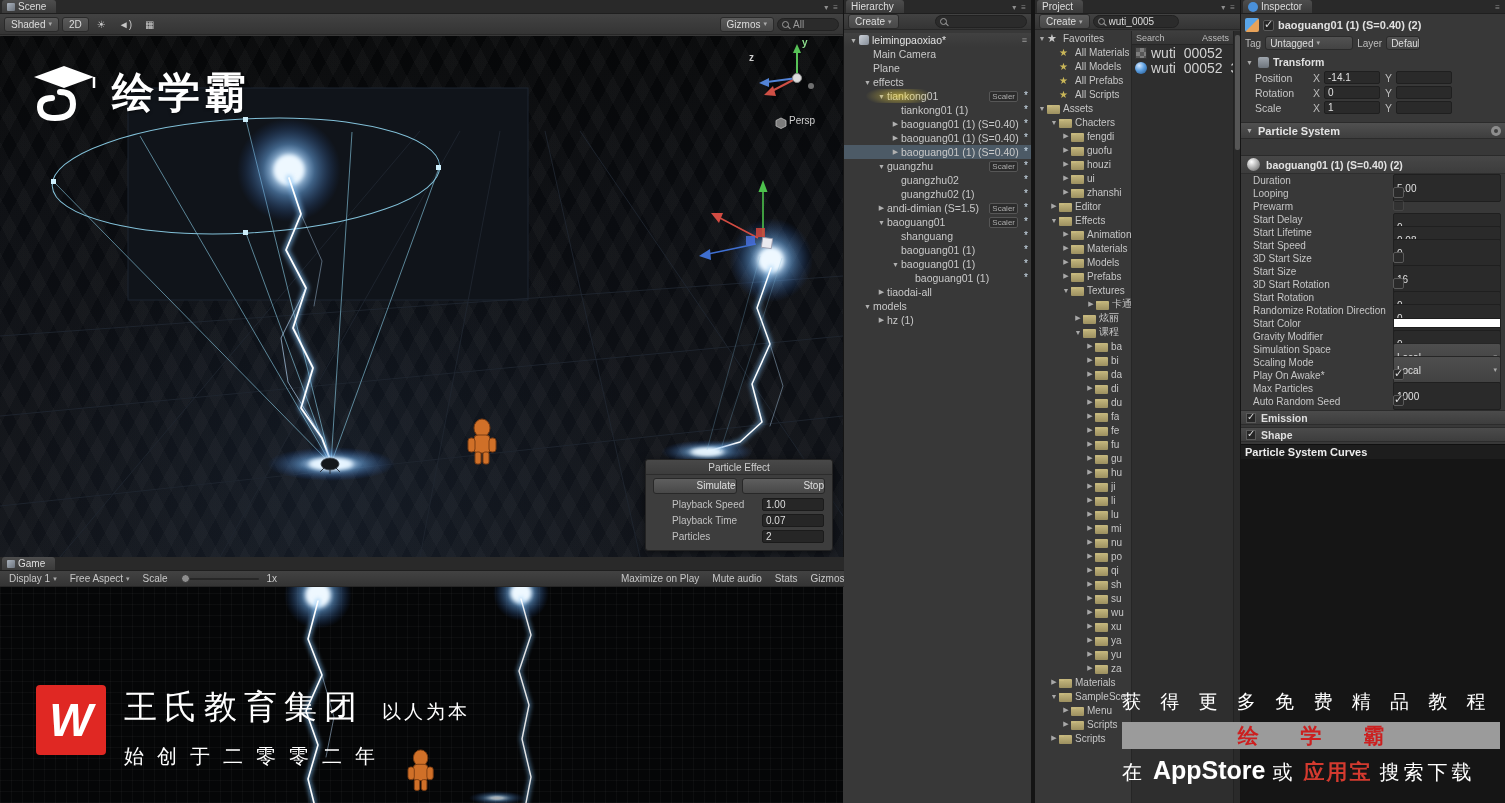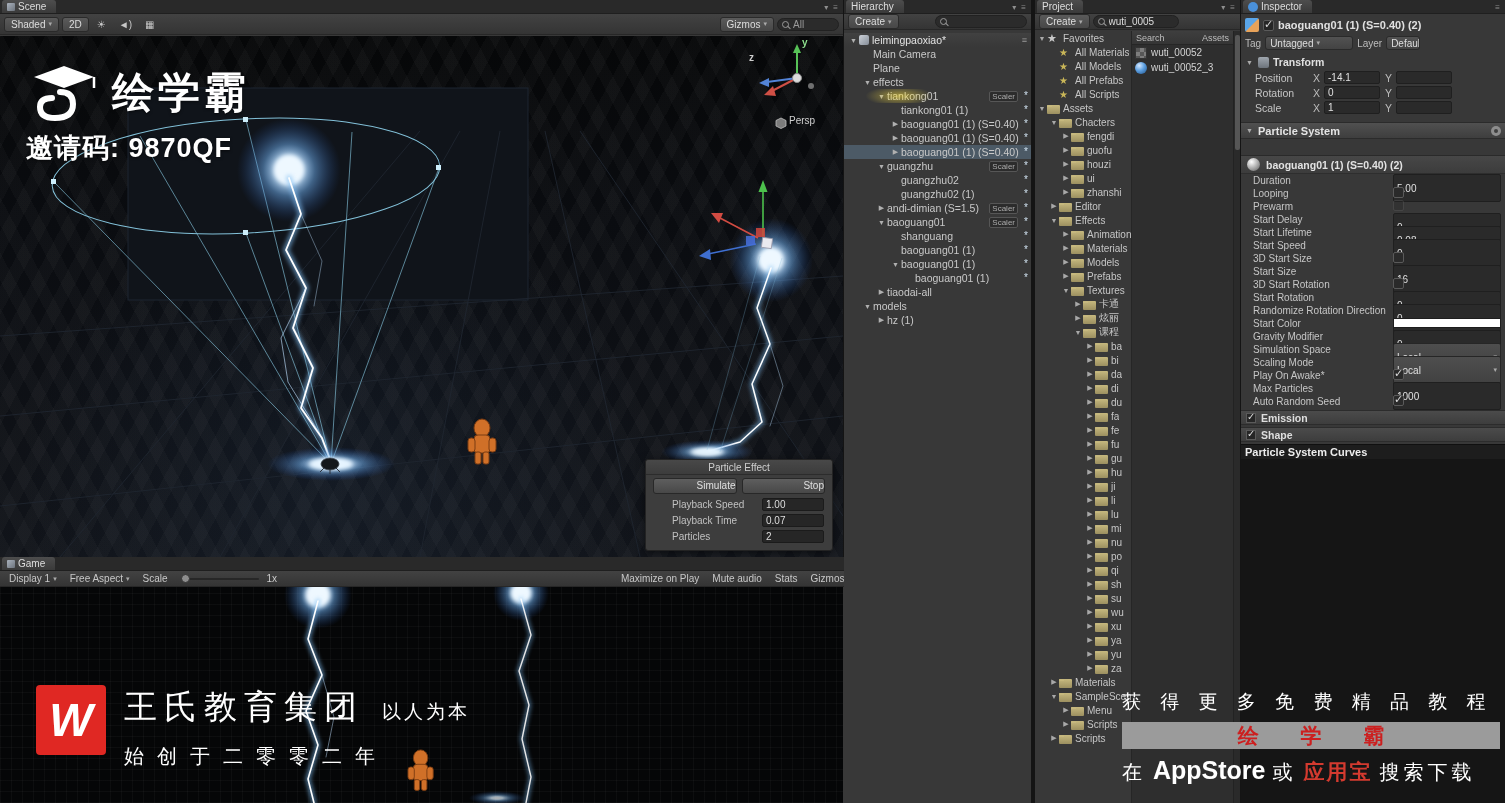--- a/index.html
+++ b/index.html
@@ -90,21 +90,21 @@
 .p-arrow{width:10px;flex:none;font-size:7px;color:#a8a8a8;text-align:center;}
 .p-label{overflow:hidden;}
 .ic{width:13px;height:11px;margin-right:3px;flex:none;position:relative;}
 .ic-folder{background:linear-gradient(#c6b87e,#9c9060);border-radius:1px;height:9px;margin-top:2px;}
 .ic-folder::before{content:"";position:absolute;top:0px;left:0;width:5px;height:2px;background:#c6b87e;border-radius:1px 1px 0 0;}
 .ic-star::before{content:"★";color:#c9c9c9;font-size:11px;line-height:11px;}
 .ic-qstar::before{content:"★";color:#c9b658;font-size:10px;line-height:11px;}
 .results-col{flex:1;background:#2e2e2e;margin-right:7px;overflow:hidden;}
 .results-header{height:14px;background:linear-gradient(#3e3e3e,#353535);border-bottom:1px solid #262626;display:flex;justify-content:space-between;align-items:center;padding:0 4px;font-size:9px;color:#bdbdbd;}
 .rh-lbl{max-width:34px;overflow:hidden;white-space:nowrap;}
-.r-row{height:15px;display:flex;align-items:center;gap:4px;padding:0 3px;font-size:10px;color:#d2d2d2;white-space:nowrap;overflow:hidden;}
+.r-row{height:15px;display:flex;align-items:center;gap:4px;padding:0 3px;font-size:14px;color:#d2d2d2;white-space:nowrap;overflow:hidden;}
 .ric{width:12px;height:12px;flex:none;}
 .ic-texture{background:repeating-conic-gradient(#7d7d7d 0 25%,#575757 0 50%) 0 0/8px 8px;border:1px solid #333;}
 .ic-material{border-radius:50%;background:radial-gradient(circle at 35% 30%,#d4e8ff,#5d9fe0 45%,#1c4f86);}
 .proj-scroll{position:absolute;right:0;top:0;bottom:0;width:7px;background:#2a2a2a;border-left:1px solid #222;}
 .proj-scroll .thumb{position:absolute;top:4px;left:1px;width:5px;height:115px;background:#565656;border-radius:2px;}
 
 
 .insp-header{display:flex;align-items:center;gap:4px;padding:4px 4px 2px;}
 .obj-icon{width:14px;height:14px;border-radius:2px;background:linear-gradient(135deg,#5aa5e8 0 48%,#e8a35a 52% 100%);flex:none;}
 .chk{width:11px;height:11px;background:#262626;border:1px solid #5a5a5a;border-radius:2px;position:relative;flex:none;}
@@ -290,21 +290,20 @@
 
       <div class="wm-scene">
         <div class="wm-row">
           <svg width="72" height="58" viewBox="0 0 72 58">
             <polygon points="38,2 68,13 38,24 8,13" fill="#fff"></polygon>
             <path d="M68 13 L68 24" stroke="#fff" stroke-width="2.5"></path>
             <path d="M26 34 q-12 0 -12 9 q0 11 15 11 q18 0 18 -14 q0 -12 -13 -12" stroke="#fff" stroke-width="6" fill="none" stroke-linecap="round"></path>
           </svg>
           <span class="wm-brand">绘学霸</span>
         </div>
-        <div class="wm-invite">邀请码: 9870QF</div>
       </div>
 
       <div class="pe-panel">
         <div class="pe-title">Particle Effect</div>
         <div class="pe-btns">
           <div class="pe-btn">Simulate</div>
           <div class="pe-btn">Stop</div>
         </div>
         <div class="pp-rows">
 
@@ -695,21 +694,21 @@
           <div class="p-row" style="padding-left: 26px;">
             <span class="p-arrow">▶</span>
             <span class="ic ic-folder"></span>
             <span class="p-label">Prefabs</span>
           </div>
           <div class="p-row" style="padding-left: 26px;">
             <span class="p-arrow">▼</span>
             <span class="ic ic-folder"></span>
             <span class="p-label">Textures</span>
           </div>
-          <div class="p-row" style="padding-left: 38px;">
+          <div class="p-row" style="padding-left: 51px;">
             <span class="p-arrow">▶</span>
             <span class="ic ic-folder"></span>
             <span class="p-label">卡通</span>
           </div>
           <div class="p-row" style="padding-left: 38px;">
             <span class="p-arrow">▶</span>
             <span class="ic ic-folder"></span>
             <span class="p-label">炫丽</span>
           </div>
           <div class="p-row" style="padding-left: 38px;">

